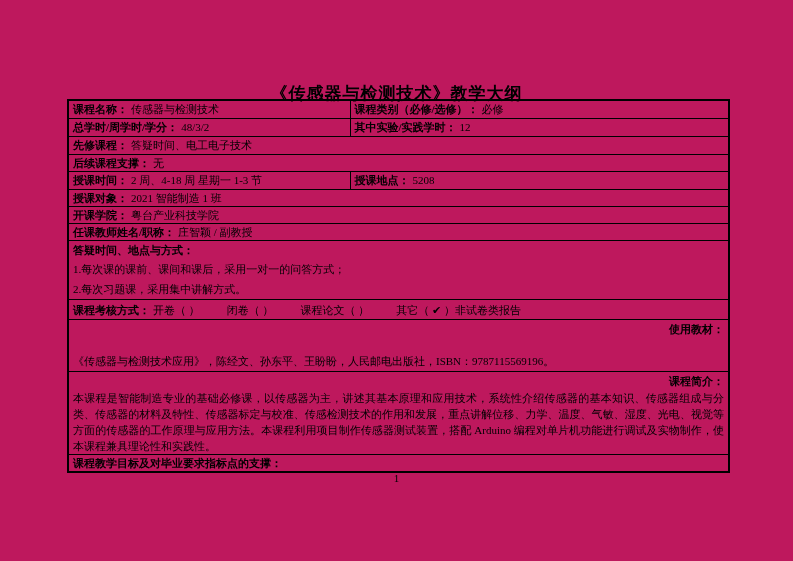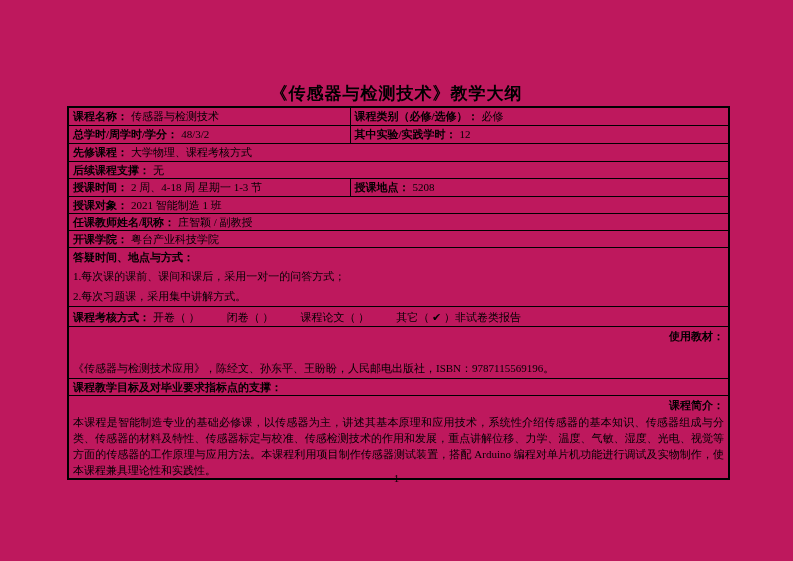--- a/index.html
+++ b/index.html
@@ -21,21 +21,21 @@
     top: 82px;
     left: 0;
     width: 100%;
     text-align: center;
     font-size: 17px;
     font-weight: bold;
     letter-spacing: 1px;
   }
   table.doc {
     position: absolute;
-    top: 106px;
+    top: 99px;
     left: 67px;
     width: 661px;
     border-collapse: collapse;
     table-layout: fixed;
     border: 2px solid #000000;
     font-size: 11px;
   }
   table.doc td {
     border: 1px solid #000000;
     padding: 0 4px;
@@ -96,21 +96,21 @@
       <td>
         <span class="lbl">总学时/周学时/学分：</span><span class="val">48/3/2</span>
       </td>
       <td>
         <span class="lbl">其中实验/实践学时：</span><span class="val">12</span>
       </td>
     </tr>
 
     <tr style="height:18px">
       <td colspan="2">
-        <span class="lbl">先修课程：</span><span class="val">大学物理、课程考核方式</span>
+        <span class="lbl">先修课程：</span><span class="val">答疑时间、电工电子技术</span>
       </td>
     </tr>
 
     <tr style="height:17px">
       <td colspan="2">
         <span class="lbl">后续课程支撑：</span><span class="val">无</span>
       </td>
     </tr>
 
     <tr style="height:18px">
@@ -123,27 +123,27 @@
     </tr>
 
     <tr style="height:17px">
       <td colspan="2">
         <span class="lbl">授课对象：</span><span class="val">2021 智能制造 1 班</span>
       </td>
     </tr>
 
     <tr style="height:17px">
       <td colspan="2">
-        <span class="lbl">任课教师姓名/职称：</span><span class="val">庄智颖 / 副教授</span>
+        <span class="lbl">开课学院：</span><span class="val">粤台产业科技学院</span>
       </td>
     </tr>
 
     <tr style="height:17px">
       <td colspan="2">
-        <span class="lbl">开课学院：</span><span class="val">粤台产业科技学院</span>
+        <span class="lbl">任课教师姓名/职称：</span><span class="val">庄智颖 / 副教授</span>
       </td>
     </tr>
 
     <tr style="height:57px">
       <td colspan="2" class="block">
         <div class="qa-line"><span class="lbl">答疑时间、地点与方式：</span></div>
         <div class="qa-line">1.每次课的课前、课间和课后，采用一对一的问答方式；</div>
         <div class="qa-line">2.每次习题课，采用集中讲解方式。</div>
       </td>
     </tr>
@@ -154,30 +154,30 @@
       </td>
     </tr>
 
     <tr style="height:39px">
       <td colspan="2" class="block">
         <div class="blk-head"><span class="lbl">使用教材：</span></div>
         <div class="tb-line">《传感器与检测技术应用》，陈经文、孙东平、王盼盼，人民邮电出版社，ISBN：9787115569196。</div>
       </td>
     </tr>
 
-    <tr style="height:17px">
-      <td colspan="2">
-        <span class="lbl">课程教学目标及对毕业要求指标点的支撑：</span>
-      </td>
-    </tr>
-
     <tr style="height:63px">
       <td colspan="2" class="block">
         <div class="blk-head"><span class="lbl">课程简介：</span></div>
         <div class="intro-par">本课程是智能制造专业的基础必修课，以传感器为主，讲述其基本原理和应用技术，系统性介绍传感器的基本知识、传感器组成与分类、传感器的材料及特性、传感器标定与校准、传感检测技术的作用和发展，重点讲解位移、力学、温度、气敏、湿度、光电、视觉等方面的传感器的工作原理与应用方法。本课程利用项目制作传感器测试装置，搭配 Arduino 编程对单片机功能进行调试及实物制作，使本课程兼具理论性和实践性。</div>
+      </td>
+    </tr>
+
+    <tr style="height:17px">
+      <td colspan="2">
+        <span class="lbl">课程教学目标及对毕业要求指标点的支撑：</span>
       </td>
     </tr>
 
   </tbody>
     </table>
 
   <div class="page-number">1</div>
 
 </div>
 

